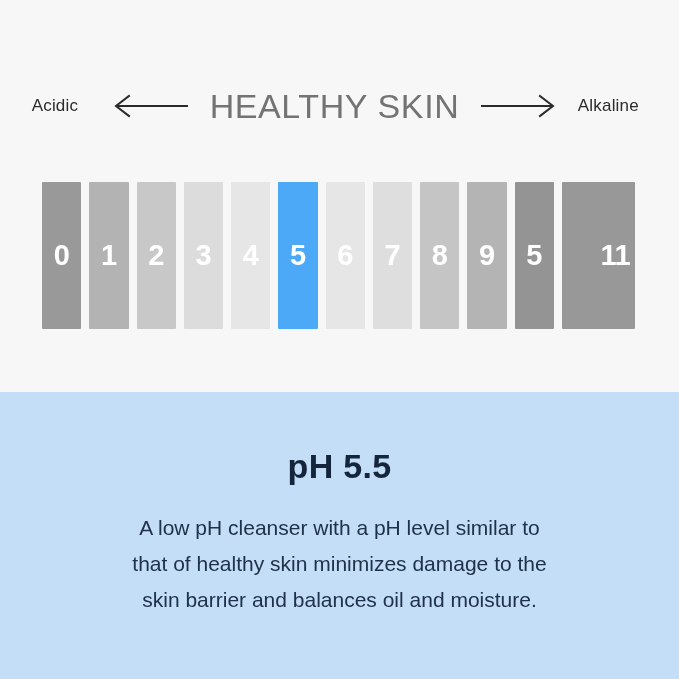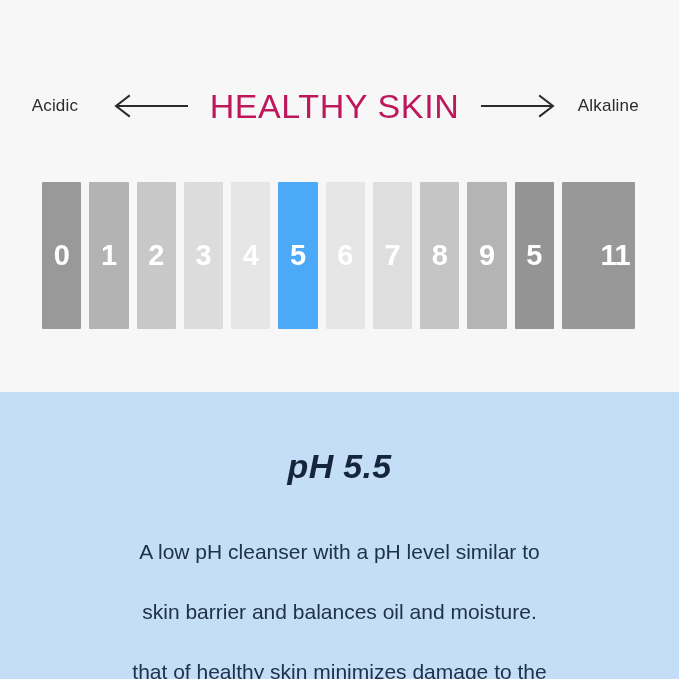--- a/index.html
+++ b/index.html
@@ -50,21 +50,21 @@
     height: 26px;
     flex: 0 0 auto;
     display: block;
   }
   .arrow.left  { margin-left: 12px; margin-right: 22px; }
   .arrow.right { margin-left: 22px; margin-right: 12px; }
 
   .scale-title {
     font-size: 34px;
     font-weight: 400;
-    color: #be185d;
+    color: #737373;
     letter-spacing: 0.6px;
     white-space: nowrap;
   }
 
   
   .ph-strip {
     position: absolute;
     left: 42px;
     top: 182px;
     width: 593px;
@@ -106,33 +106,32 @@
     flex-direction: column;
     align-items: center;
   }
 
   .info-title {
     margin-top: 55px;
     font-size: 34px;
     font-weight: 700;
     color: #15263c;
     letter-spacing: 0.3px;
-    font-style: italic;
   }
 
   .info-body {
     margin-top: 24px;
     width: 580px;
     text-align: center;
     font-size: 21px;
     line-height: 36px;
     color: #20324a;
     font-weight: 400;
   }
-  .info-body .line { display: block; margin-top: 24px; }
+  .info-body .line { display: block; }
 </style>
 </head>
 <body>
 
 <div id="infographic">
 
   <div class="scale-header">
 
     <span class="edge-label acidic">Acidic</span>
 
@@ -187,18 +186,18 @@
       </div>
       <div class="ph-bar" style="background: rgb(152, 152, 152); padding-left: 34px;">
         <span class="ph-num" style="color: rgb(255, 255, 255);">11</span>
       </div>
     </div>
 
   <div class="info-panel">
     <div class="info-title">pH 5.5</div>
     <div class="info-body" id="info-body">
         <span class="line">A low pH cleanser with a pH level similar to</span>
+        <span class="line">that of healthy skin minimizes damage to the</span>
         <span class="line">skin barrier and balances oil and moisture.</span>
-        <span class="line">that of healthy skin minimizes damage to the</span>
       </div>
   </div>
 
 </div>
 
 </body></html>

